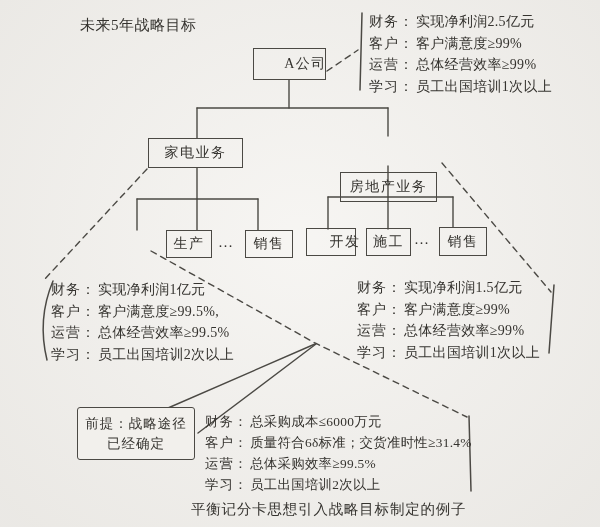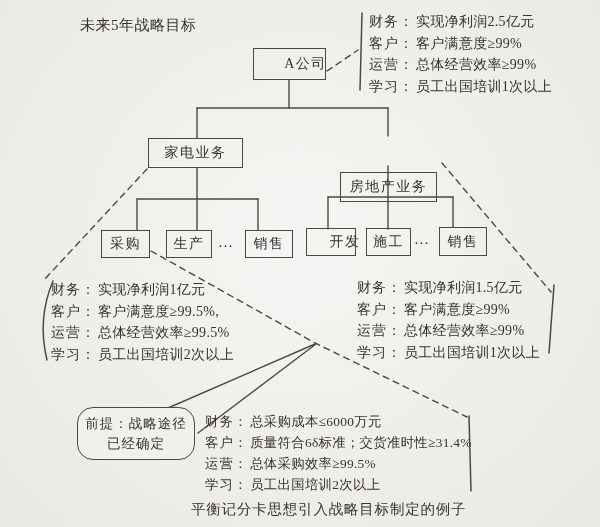--- a/index.html
+++ b/index.html
@@ -50,21 +50,21 @@
     display:flex;align-items:baseline;
     height:21.6px;white-space:nowrap;
     font-size:14px;
   }
   .sc-row .lbl{letter-spacing:1px;}
   .sc-row .val{margin-left:2px;letter-spacing:.3px;}
   .scorecard.small .sc-row{font-size:13.4px;height:21px;}
 
   .bubble{
     position:absolute;left:77px;top:407px;width:118px;height:53px;
-    border:1.6px solid var(--line);border-radius:16px;
+    border:1.6px solid var(--line);border-radius:3px;
     background:var(--paper);
     display:flex;flex-direction:column;align-items:center;justify-content:center;
     font-size:13.5px;line-height:20px;letter-spacing:1px;
     box-sizing:border-box;
     z-index:2;
   }
 </style>
 </head>
 <body>
 
@@ -117,23 +117,20 @@
     <span>A公司</span>
   </div>
 
   <div class="box" style="left:148px;top:138px;width:95px;height:30px;">
     <span>家电业务</span>
   </div>
   <div class="box" style="left:340px;top:136px;width:97px;height:30px;margin-top:36px;">
     <span>房地产业务</span>
   </div>
 
-  <div class="box" style="left:101px;top:230px;width:49px;height:28px;">
-    <span>采购</span>
-  </div>
   <div class="box" style="left:166px;top:230px;width:46px;height:28px;">
     <span>生产</span>
   </div>
   <div class="ellipsis" style="left:218px;top:234px;">…</div>
   <div class="box" style="left:245px;top:230px;width:48px;height:28px;">
     <span>销售</span>
   </div>
 
   <div class="box" style="left:306px;top:228px;width:50px;height:28px;padding-left:28px;">
     <span>开发</span>

